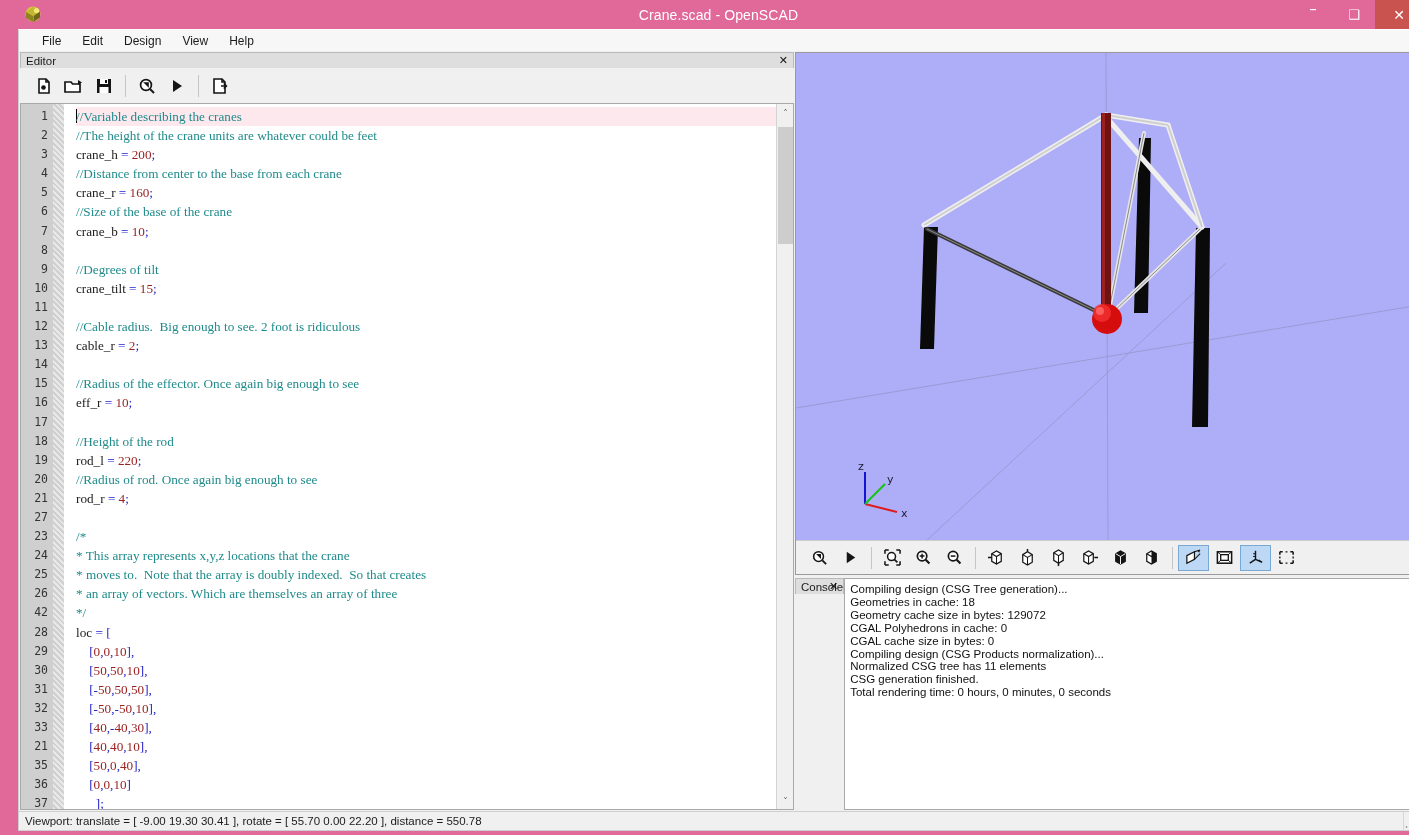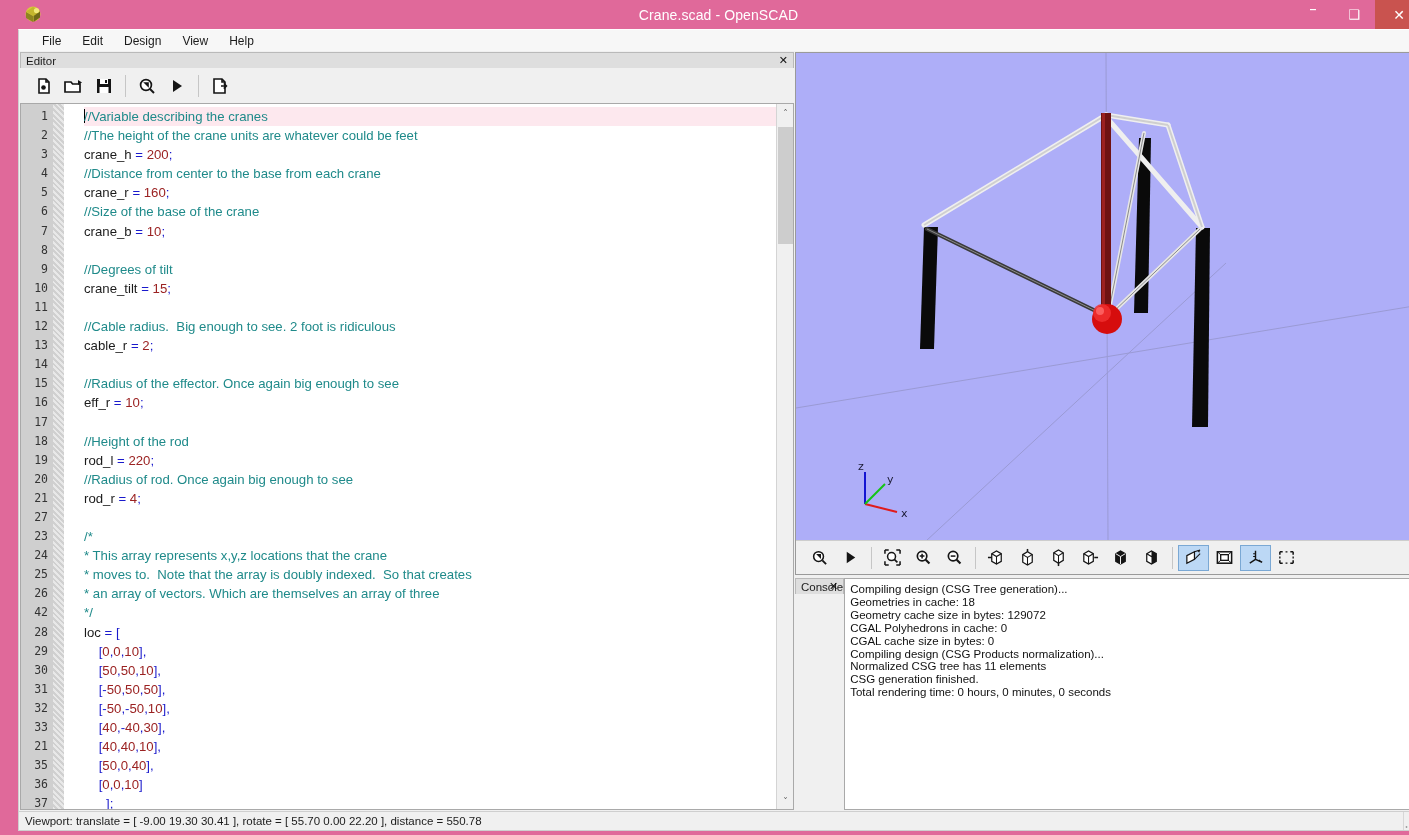--- a/index.html
+++ b/index.html
@@ -142,24 +142,24 @@
     padding-top: 3px;
     user-select: none;
   }
   #gutter div { height: 19.1px; line-height: 19.1px; padding-right: 5px; }
   #fold-margin {
     width: 11px; min-width: 11px;
     background: repeating-linear-gradient(45deg,#e8e8e8 0 2px,#d0d0d0 2px 4px);
   }
   #code {
     flex: 1;
-    font-family: Liberation Sans, sans-serif;
+    font-family: Liberation Serif, serif;
     font-size: 13.2px;
     padding-top: 3px;
-    padding-left: 20px;
+    padding-left: 12px;
     white-space: pre;
     overflow: hidden;
     position: relative;
   }
   #code .ln { height: 19.1px; line-height: 19.1px; }
   #code .ln.hl { background: #fde8ee; }
   .c-comment { color: #1f8a8a; }
   .c-ident   { color: #1b1b1b; }
   .c-num     { color: #9b2222; }
   .c-op      { color: #1a1acc; }

